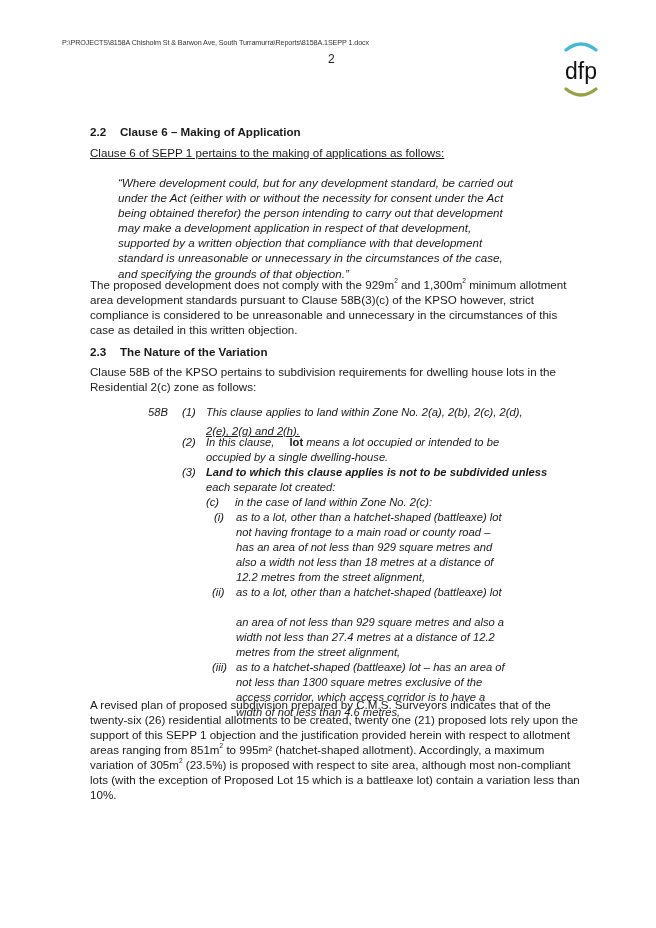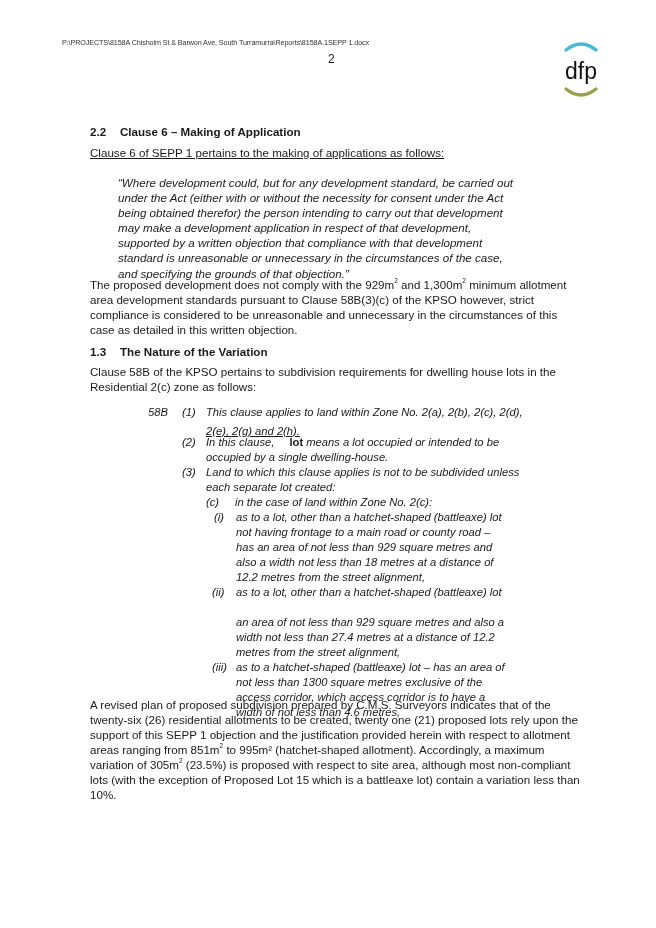--- a/index.html
+++ b/index.html
@@ -47,39 +47,39 @@
 </div>
 
 <div class="abs para" style="left:90px; top:277px;">
   <span class="line"><span>The proposed development does not comply with the 929m</span><sup>2</sup><span> and 1,300m</span><sup>2</sup><span> minimum allotment</span></span>
   <span class="line">area development standards pursuant to Clause 58B(3)(c) of the KPSO however, strict</span>
   <span class="line">compliance is considered to be unreasonable and unnecessary in the circumstances of this</span>
   <span class="line">case as detailed in this written objection.</span>
 </div>
 
 <div class="abs heading" style="left:90px; top:345px;">
-  <span class="num">1.3</span><span>The Nature of the Variation</span>
+  <span class="num">2.3</span><span>The Nature of the Variation</span>
 </div>
 <div class="abs para" style="left:90px; top:364px;">
   <span class="line">Clause 58B of the KPSO pertains to subdivision requirements for dwelling house lots in the</span>
   <span class="line">Residential 2(c) zone as follows:</span>
 </div>
 
 <div class="abs clause" style="left:0; top:0; width:656px; height:656px;">
   <span class="row" style="left:148px; top:405px;">58B</span>
   <span class="row" style="left:182px; top:405px;">(1)</span>
   <span class="row" style="left:206px; top:405px;">This clause applies to land within Zone No. 2(a), 2(b), 2(c), 2(d),</span>
   <span class="row" style="left:206px; top:424px;text-decoration:underline;">2(e), 2(g) and 2(h).</span>
 
   <span class="row" style="left:182px; top:435px;">(2)</span>
   <span class="row" style="left:206px; top:435px;"><span>In this clause, </span><b style="font-style:normal;padding-left:12px;">lot</b><span> means a lot occupied or intended to be</span></span>
   <span class="row" style="left:206px; top:450px;">occupied by a single dwelling-house.</span>
 
   <span class="row" style="left:182px; top:465px;">(3)</span>
-  <span class="row" style="left:206px; top:465px;">Land to which this clause applies is not to be subdivided unless</span>
+  <span class="row" style="left:206px; top:465px;font-weight:bold;">Land to which this clause applies is not to be subdivided unless</span>
   <span class="row" style="left:206px; top:480px;">each separate lot created:</span>
 
   <span class="row" style="left:206px; top:495px;">(c)</span>
   <span class="row" style="left:235px; top:495px;">in the case of land within Zone No. 2(c):</span>
 
   <span class="row" style="left:214px; top:510px;">(i)</span>
   <span class="row" style="left:236px; top:510px;">as to a lot, other than a hatchet-shaped (battleaxe) lot</span>
   <span class="row" style="left:236px; top:525px;">not having frontage to a main road or county road –</span>
   <span class="row" style="left:236px; top:540px;">has an area of not less than 929 square metres and</span>
   <span class="row" style="left:236px; top:555px;text-align:center;">also a width not less than 18 metres at a distance of</span>

